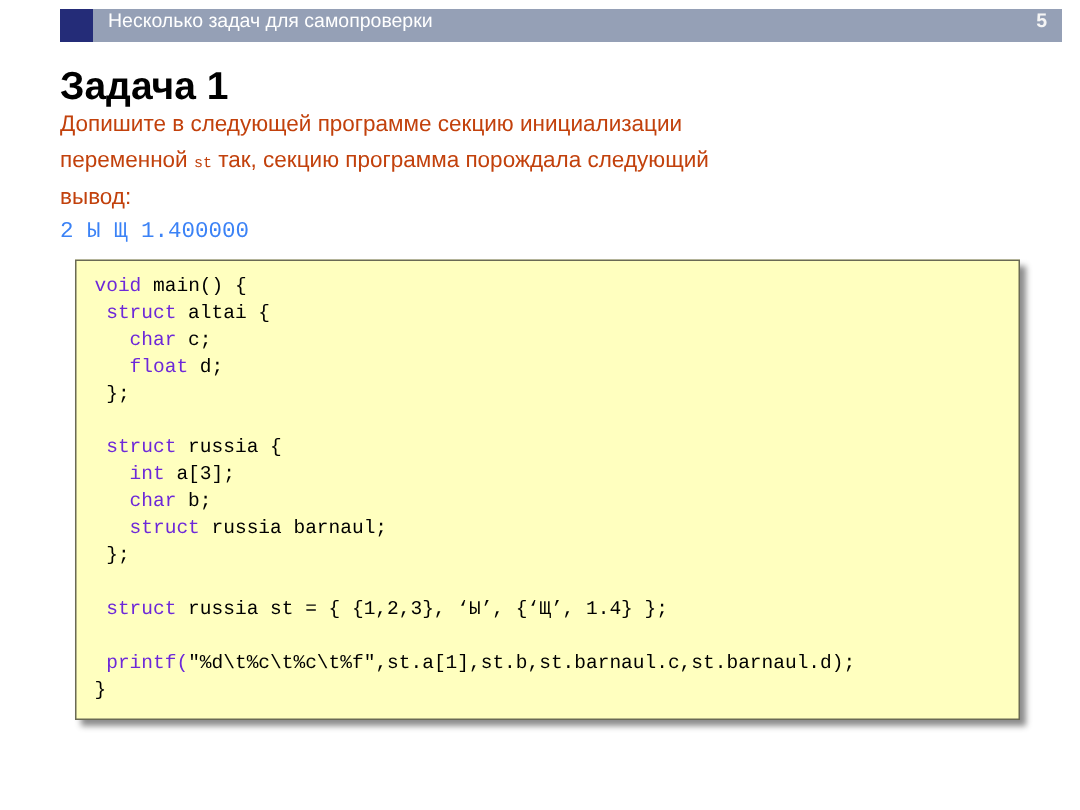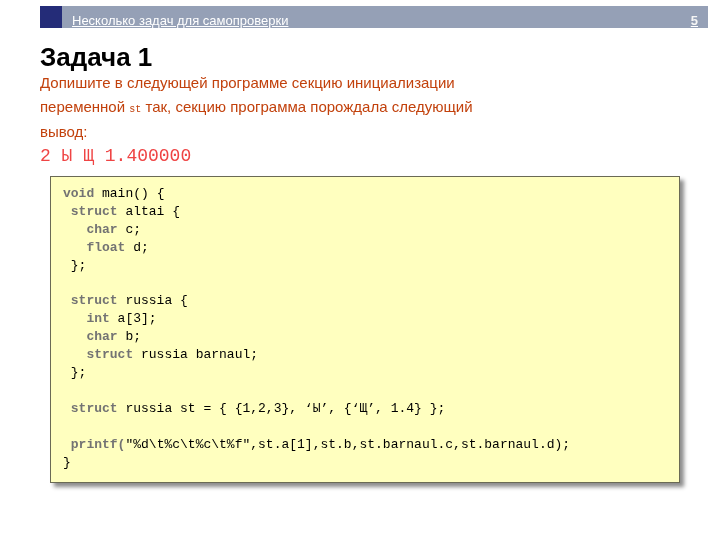--- a/index.html
+++ b/index.html
@@ -24,26 +24,25 @@
     width: 22px;
     height: 22px;
     background: #242c78;
     flex: 0 0 auto;
   }
   .top-strip {
     flex: 1 1 auto;
     height: 22px;
     background: #95a0b6;
     display: flex;
-    align-items: flex-end;
+    align-items: flex-start;
     justify-content: space-between;
     padding: 0 10px;
     color: #ffffff;
     font-size: 13px;
-    text-decoration: underline;
   }
   .top-title { white-space: nowrap; }
   .slide-num {
     font-weight: bold;
     color: #f5f5f5;
     font-size: 13px;
   }
   .content {
     position: absolute;
     top: 42px;
@@ -61,40 +60,40 @@
     color: #c2410c;
     line-height: 1.35;
     margin-bottom: 4px;
   }
   .prompt code {
     font-family: "Courier New", Courier, monospace;
     font-size: 10px;
   }
   .output-line {
     font-family: "Courier New", Courier, monospace;
-    font-size: 18px;
-    color: #ef4444;
+    font-size: 15px;
+    color: #3b82f6;
     margin-bottom: 10px;
   }
   .codebox-wrap {
     position: relative;
     margin-left: 10px;
     margin-right: 10px;
   }
   .codebox {
     background: #ffffbf;
     border: 1px solid #6a6a55;
     box-shadow: 4px 4px 4px rgba(0,0,0,0.45);
     padding: 8px 12px 10px 12px;
     font-family: "Courier New", Courier, monospace;
     font-size: 13px;
     line-height: 1.38;
     color: #000;
   }
-  .codebox .kw { font-weight: bold; color: #737373; }
+  .codebox .kw { font-weight: normal; color: #6d28d9; }
   .codebox .line { white-space: pre; }
 </style>
 </head>
 <body>
 
 <div class="topbar">
   <div class="top-square"></div>
   <div class="top-strip">
     <span class="top-title">Несколько задач для самопроверки</span>
     <span class="slide-num">5</span>

